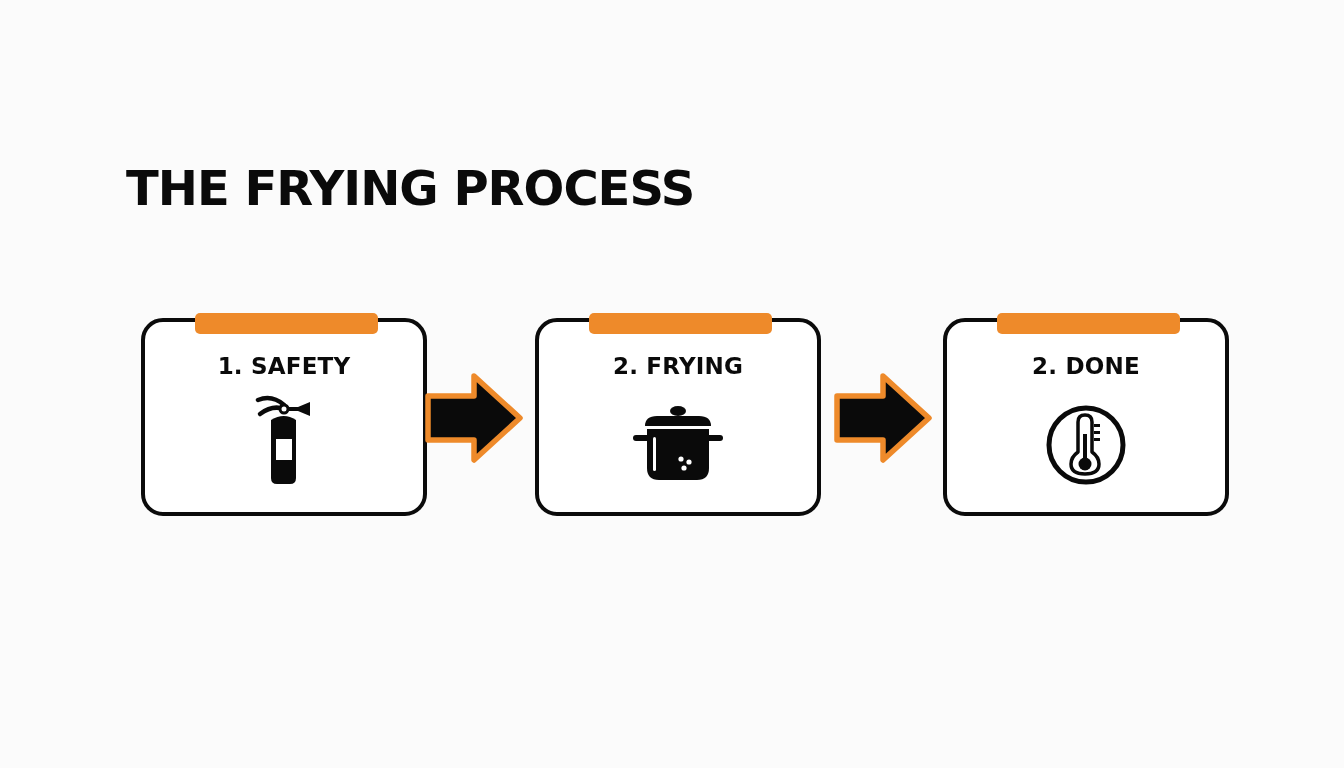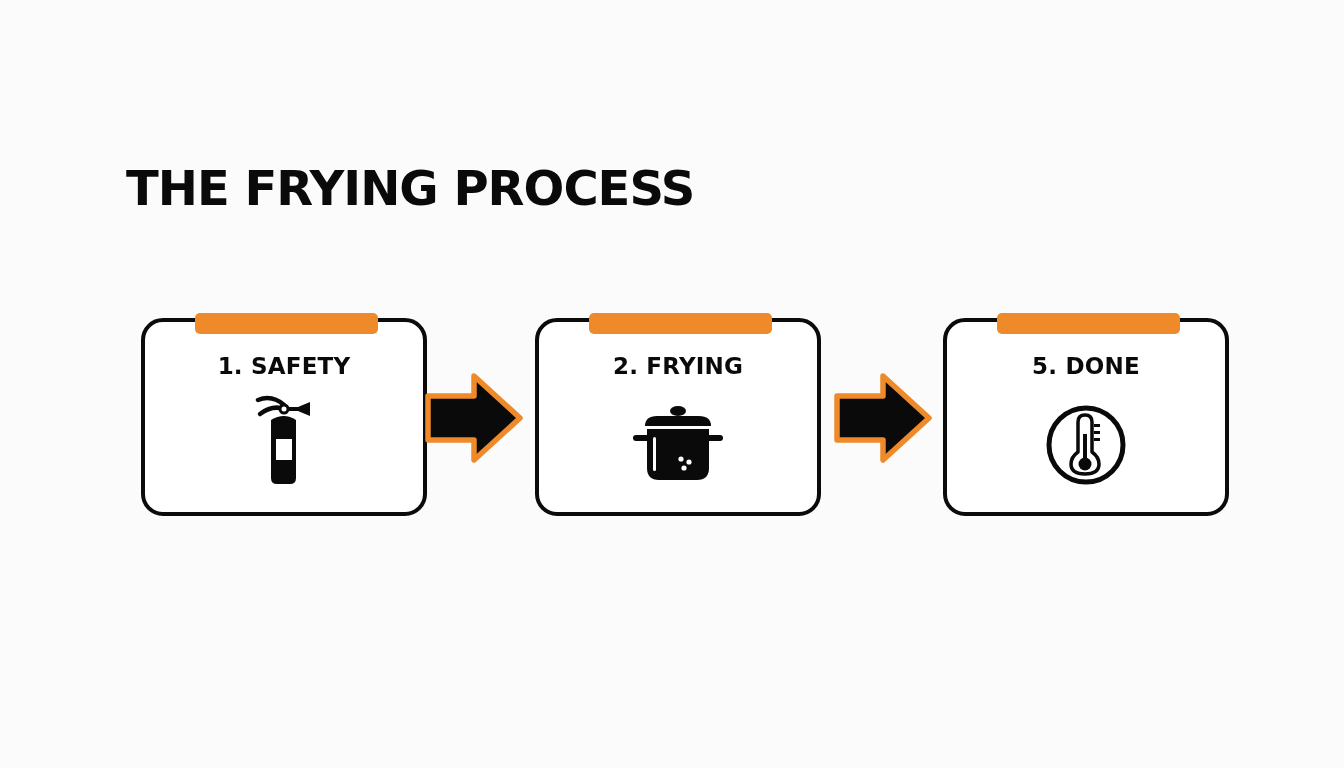--- a/index.html
+++ b/index.html
@@ -127,21 +127,21 @@
     </svg>
   </div>
 </div>
 
 <svg class="arrow" style="left:833px;" viewBox="0 0 100 92">
   <path d="M4 24 L50 24 L50 4 L96 46 L50 88 L50 68 L4 68 Z" fill="#0a0a0a" stroke="#ee8a2a" stroke-width="5.5" stroke-linejoin="round"></path>
 </svg>
 
 <div class="card" style="left:943px;">
   <div class="tab"></div>
-  <div class="label">5. DONE</div>
+  <div class="label">2. DONE</div>
   <div class="icon" style="top:82px;">
     <svg width="82" height="82" viewBox="0 0 82 82">
       <circle cx="41" cy="41" r="37" fill="none" stroke="#0a0a0a" stroke-width="5"></circle>
 
       <path d="M33 18 Q33 11 40 11 Q47 11 47 18 L47 48 Q54 53 54 60 Q54 70 40 70 Q26 70 26 60 Q26 53 33 48 Z" fill="none" stroke="#0a0a0a" stroke-width="3.5" stroke-linejoin="round"></path>
 
       <rect x="38" y="30" width="4" height="24" fill="#0a0a0a"></rect>
       <circle cx="40" cy="60" r="6.5" fill="#0a0a0a"></circle>
 
       <rect x="49" y="20" width="6" height="3" fill="#0a0a0a"></rect>

